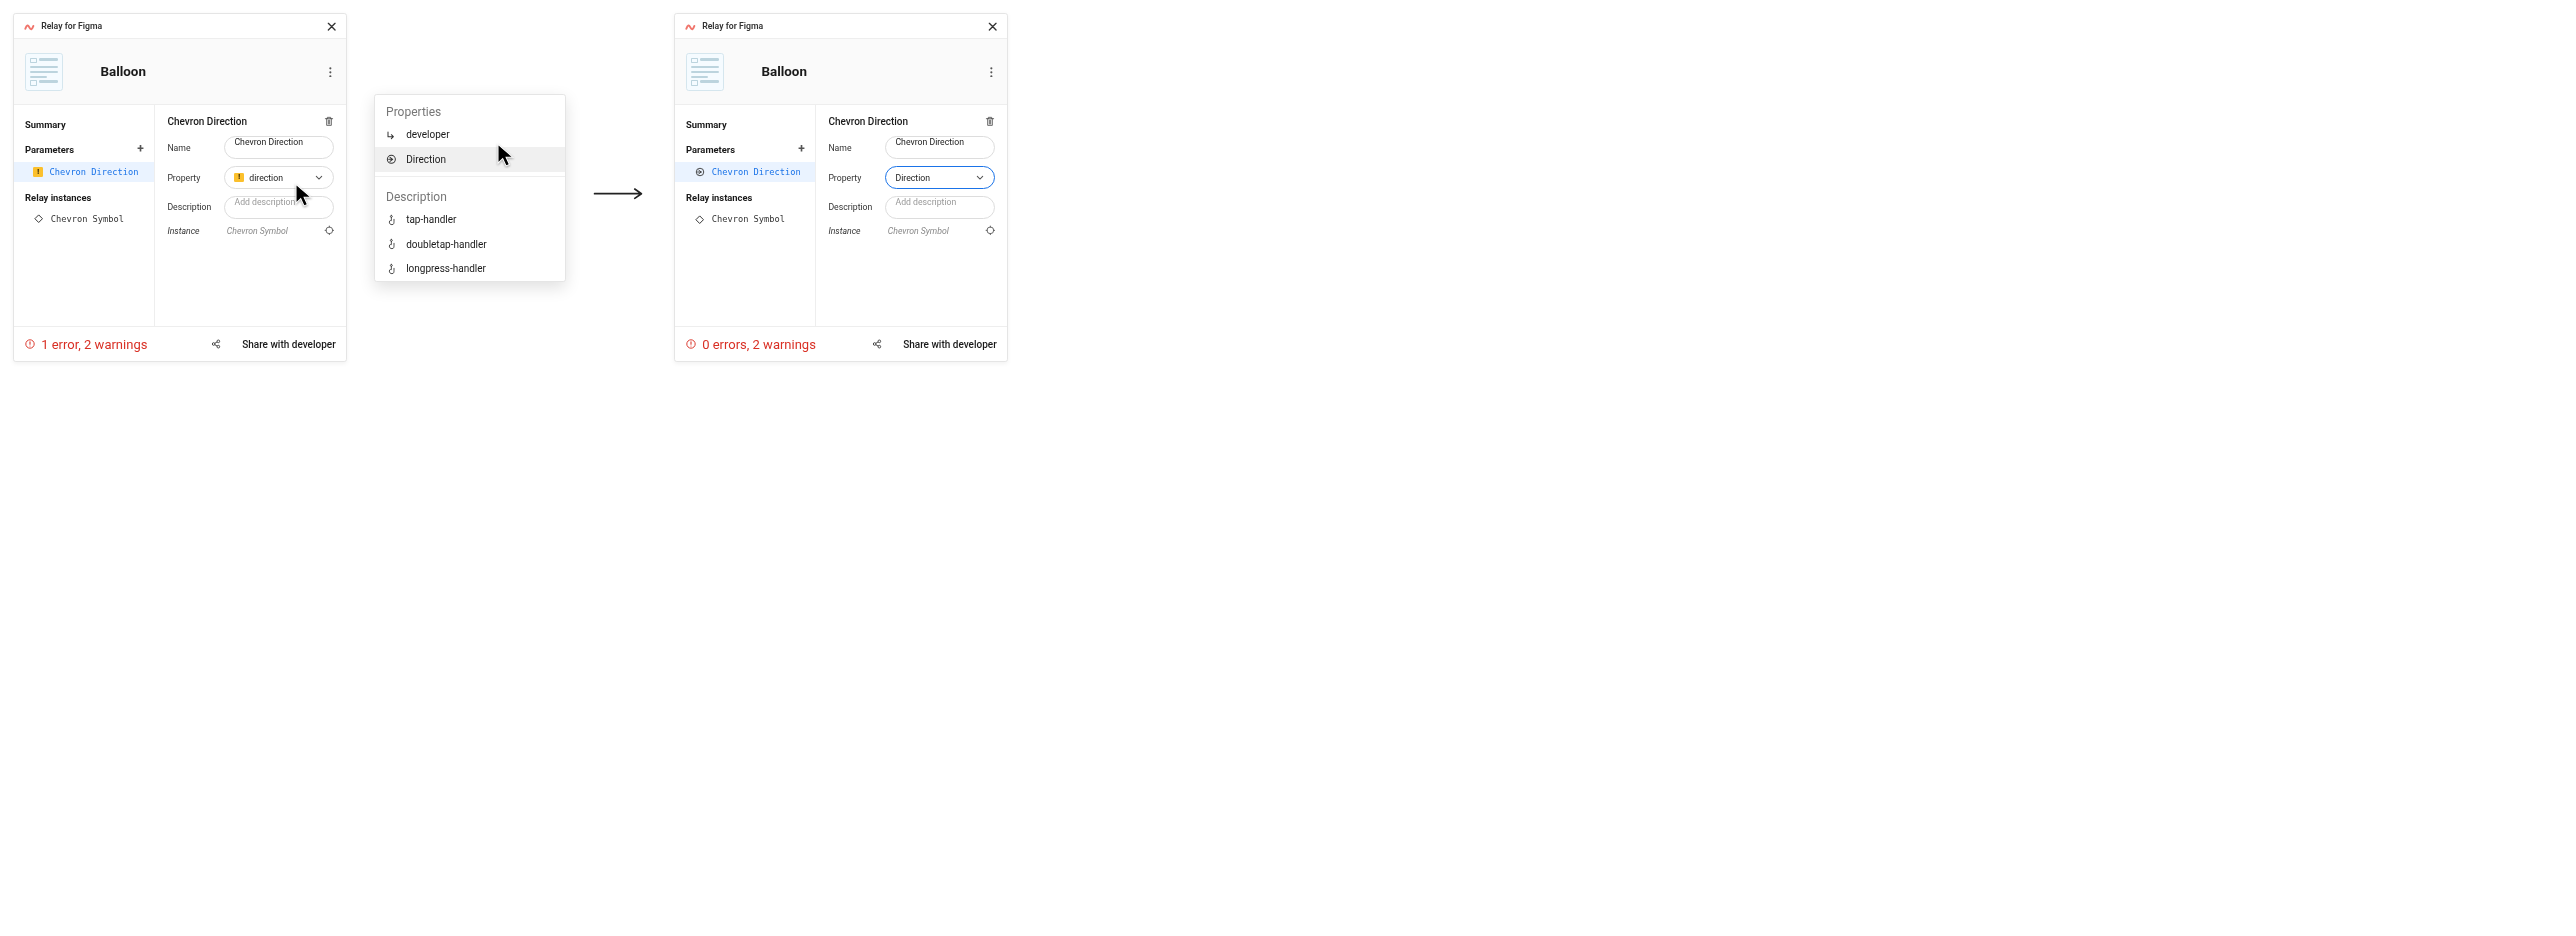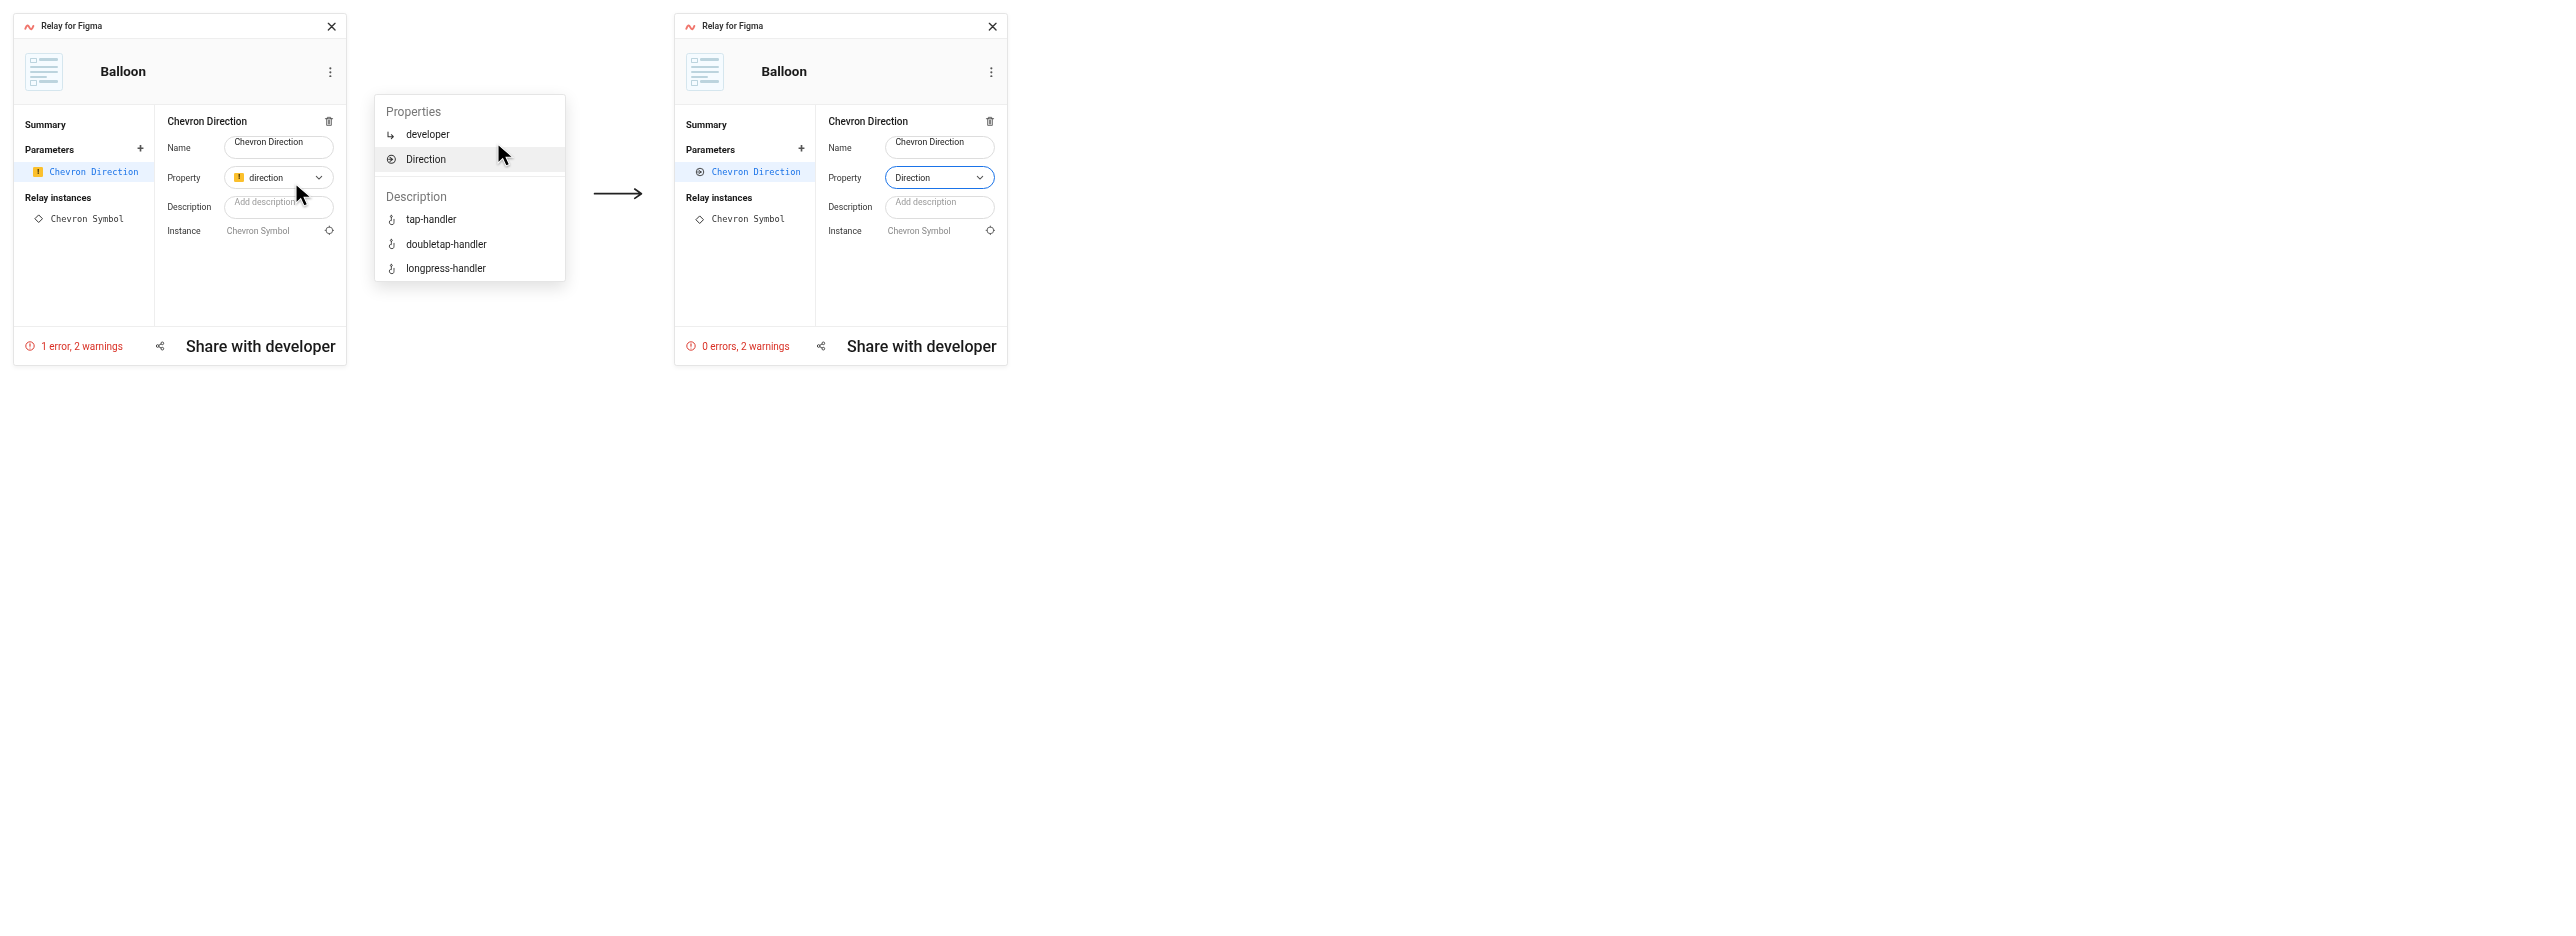--- a/index.html
+++ b/index.html
@@ -135,33 +135,34 @@
     font-size:8.7px;
     background:#fff;
     display:flex; align-items:center; gap:5.4px;
     position:relative;
   }
   .select-input.active { border-color:#1a73e8; }
   .select-input .chev { margin-left:auto; }
   .instance-row {
     display:flex; align-items:center;
     margin-top:2.7px;
+    font-style:italic;
   }
   .instance-row .field-label { width:50px; }
   .instance-name { color:#888; font-size:8.7px; flex:1; padding-left:9.4px; }
   .target-icon { cursor:pointer; }
 
   .footer {
     display:flex;
     align-items:center;
     padding: 9.4px 10.7px;
     border-top:0.7px solid #eee;
   }
-  .status { color:#d93025; font-size:10px; display:flex; align-items:center; gap:5.4px;justify-content:flex-end;}
-  .share { margin-left:auto; display:flex; align-items:center; gap:21px; font-size:16px; font-weight:500; cursor:pointer;}
+  .status { color:#d93025; font-size:13px; display:flex; align-items:center; gap:5.4px;justify-content:flex-end;}
+  .share { margin-left:auto; display:flex; align-items:center; gap:21px; font-size:10px; font-weight:500; cursor:pointer;}
 
   .popup {
     width: 192px;
     border:0.7px solid #e5e5e5;
     border-radius:2.7px;
     box-shadow: 0 5.4px 16px rgba(0,0,0,0.12);
     background:#fff;
     margin-top: 81px;
     position:relative;
   }

